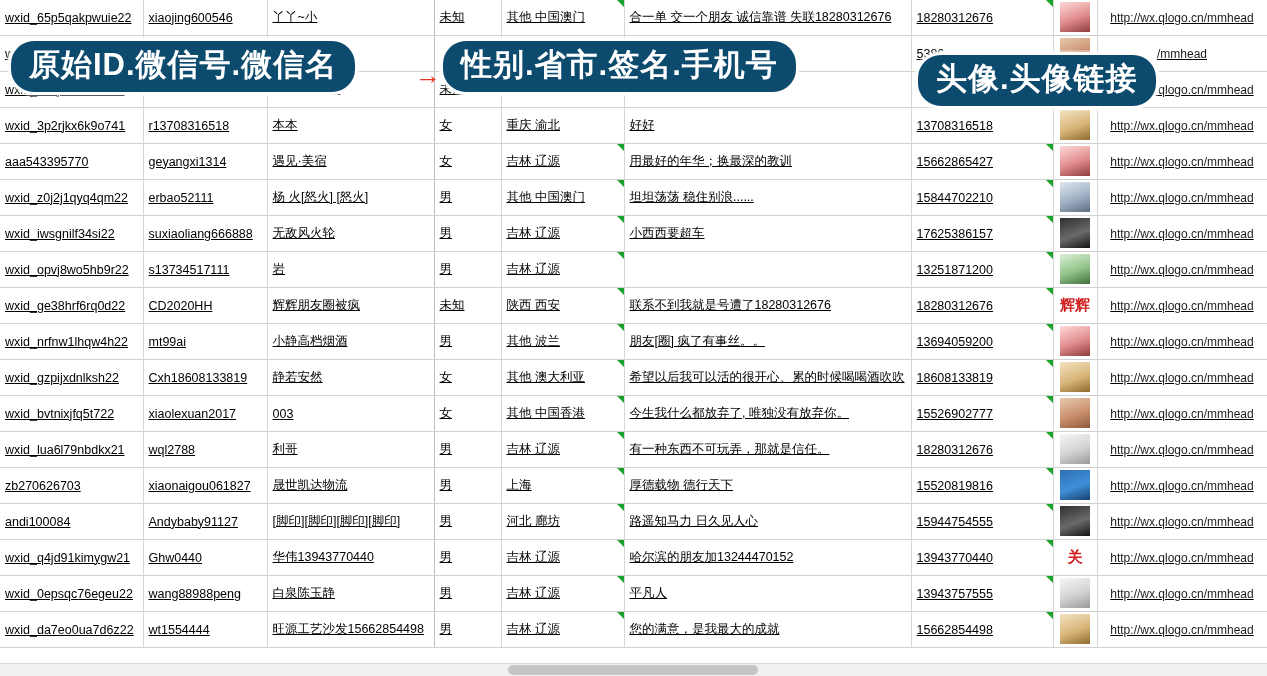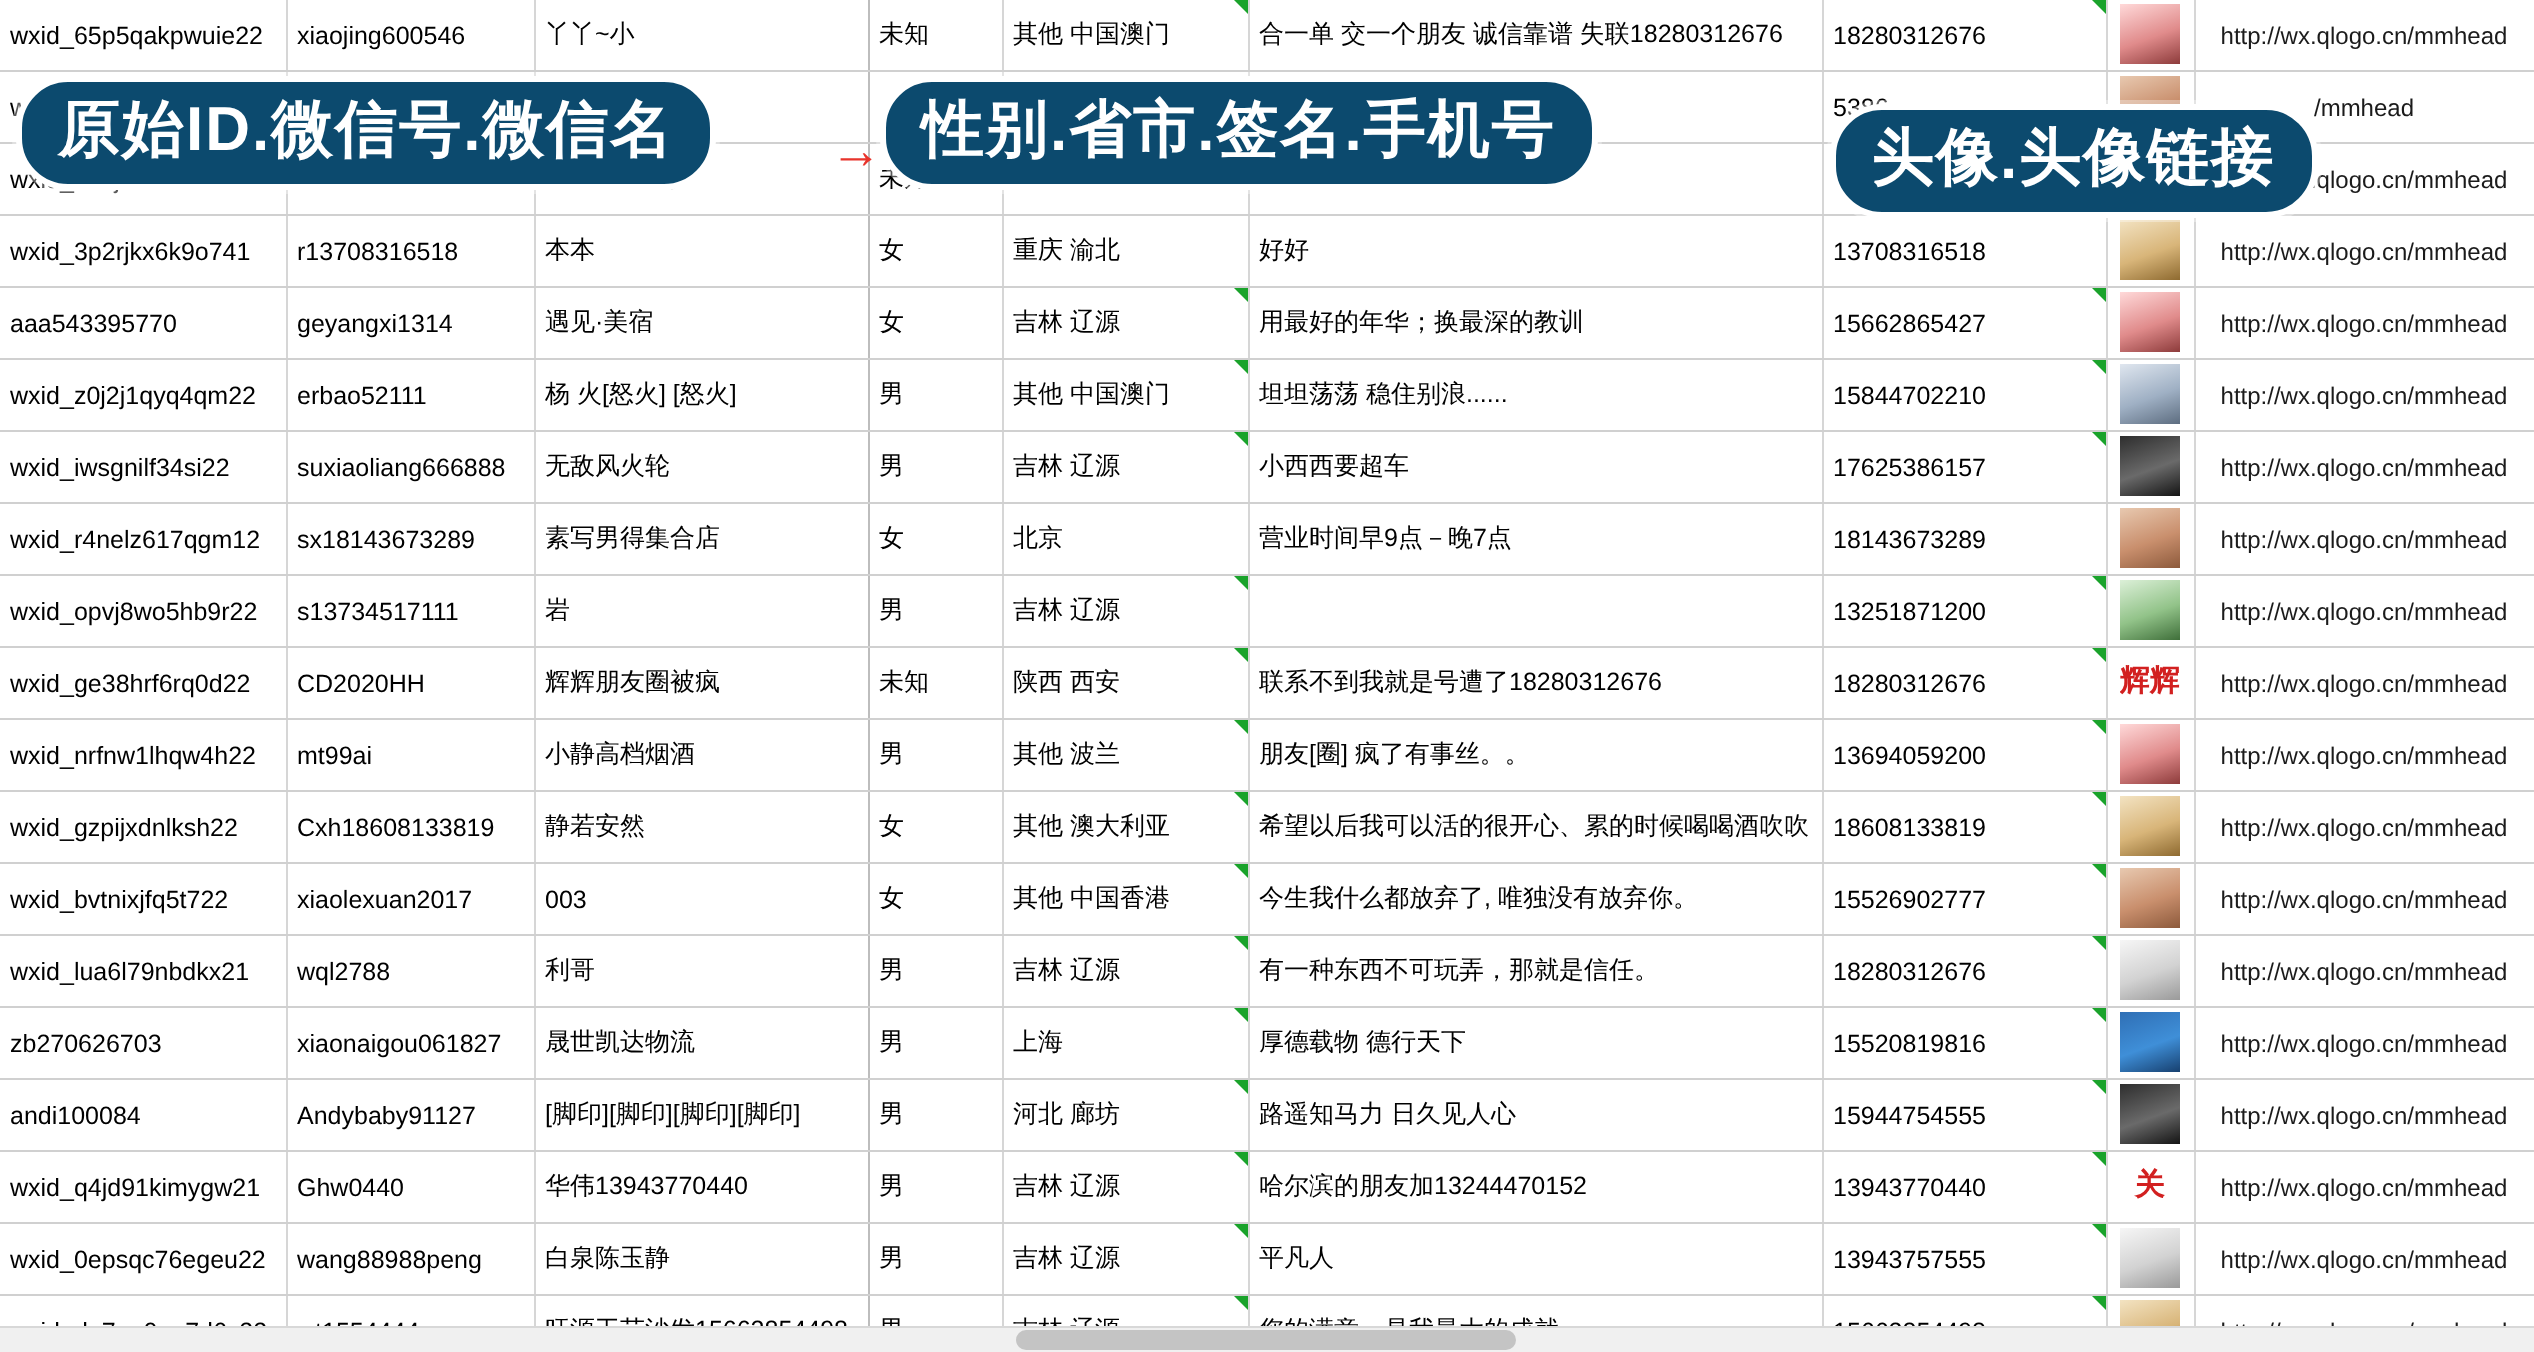--- a/index.html
+++ b/index.html
@@ -14,20 +14,21 @@
     font-family: "Liberation Sans", sans-serif;
     position: relative;
   }
 
   #sheet {
     position: absolute;
     top: 0; left: 0;
     width: 1267px;
     height: 676px;
     overflow: hidden;
+    text-decoration: underline;
   }
 
   table.grid {
     border-collapse: collapse;
     table-layout: fixed;
     width: 1267px;
     font-size: 12.5px;
     color: #000;
   }
 
@@ -254,31 +255,20 @@
           <td>suxiaoliang666888</td>
           <td class="sep-col">无敌风火轮</td>
           <td>男</td>
           <td class="flag flag-green">吉林 辽源</td>
           <td>小西西要超车</td>
           <td class="flag flag-green">17625386157</td>
           <td class="avatar-cell"><div class="avatar av-f"></div></td>
           <td class="link-cell">http://wx.qlogo.cn/mmhead</td>
         </tr>
         <tr>
-          <td>wxid_r4nelz617qgm12</td>
-          <td>sx18143673289</td>
-          <td class="sep-col">素写男得集合店</td>
-          <td>女</td>
-          <td>北京</td>
-          <td>营业时间早9点－晚7点</td>
-          <td>18143673289</td>
-          <td class="avatar-cell"><div class="avatar av-a"></div></td>
-          <td class="link-cell">http://wx.qlogo.cn/mmhead</td>
-        </tr>
-        <tr>
           <td>wxid_opvj8wo5hb9r22</td>
           <td>s13734517111</td>
           <td class="sep-col">岩</td>
           <td>男</td>
           <td class="flag flag-green">吉林 辽源</td>
           <td></td>
           <td class="flag flag-green">13251871200</td>
           <td class="avatar-cell"><div class="avatar av-e"></div></td>
           <td class="link-cell">http://wx.qlogo.cn/mmhead</td>
         </tr>

